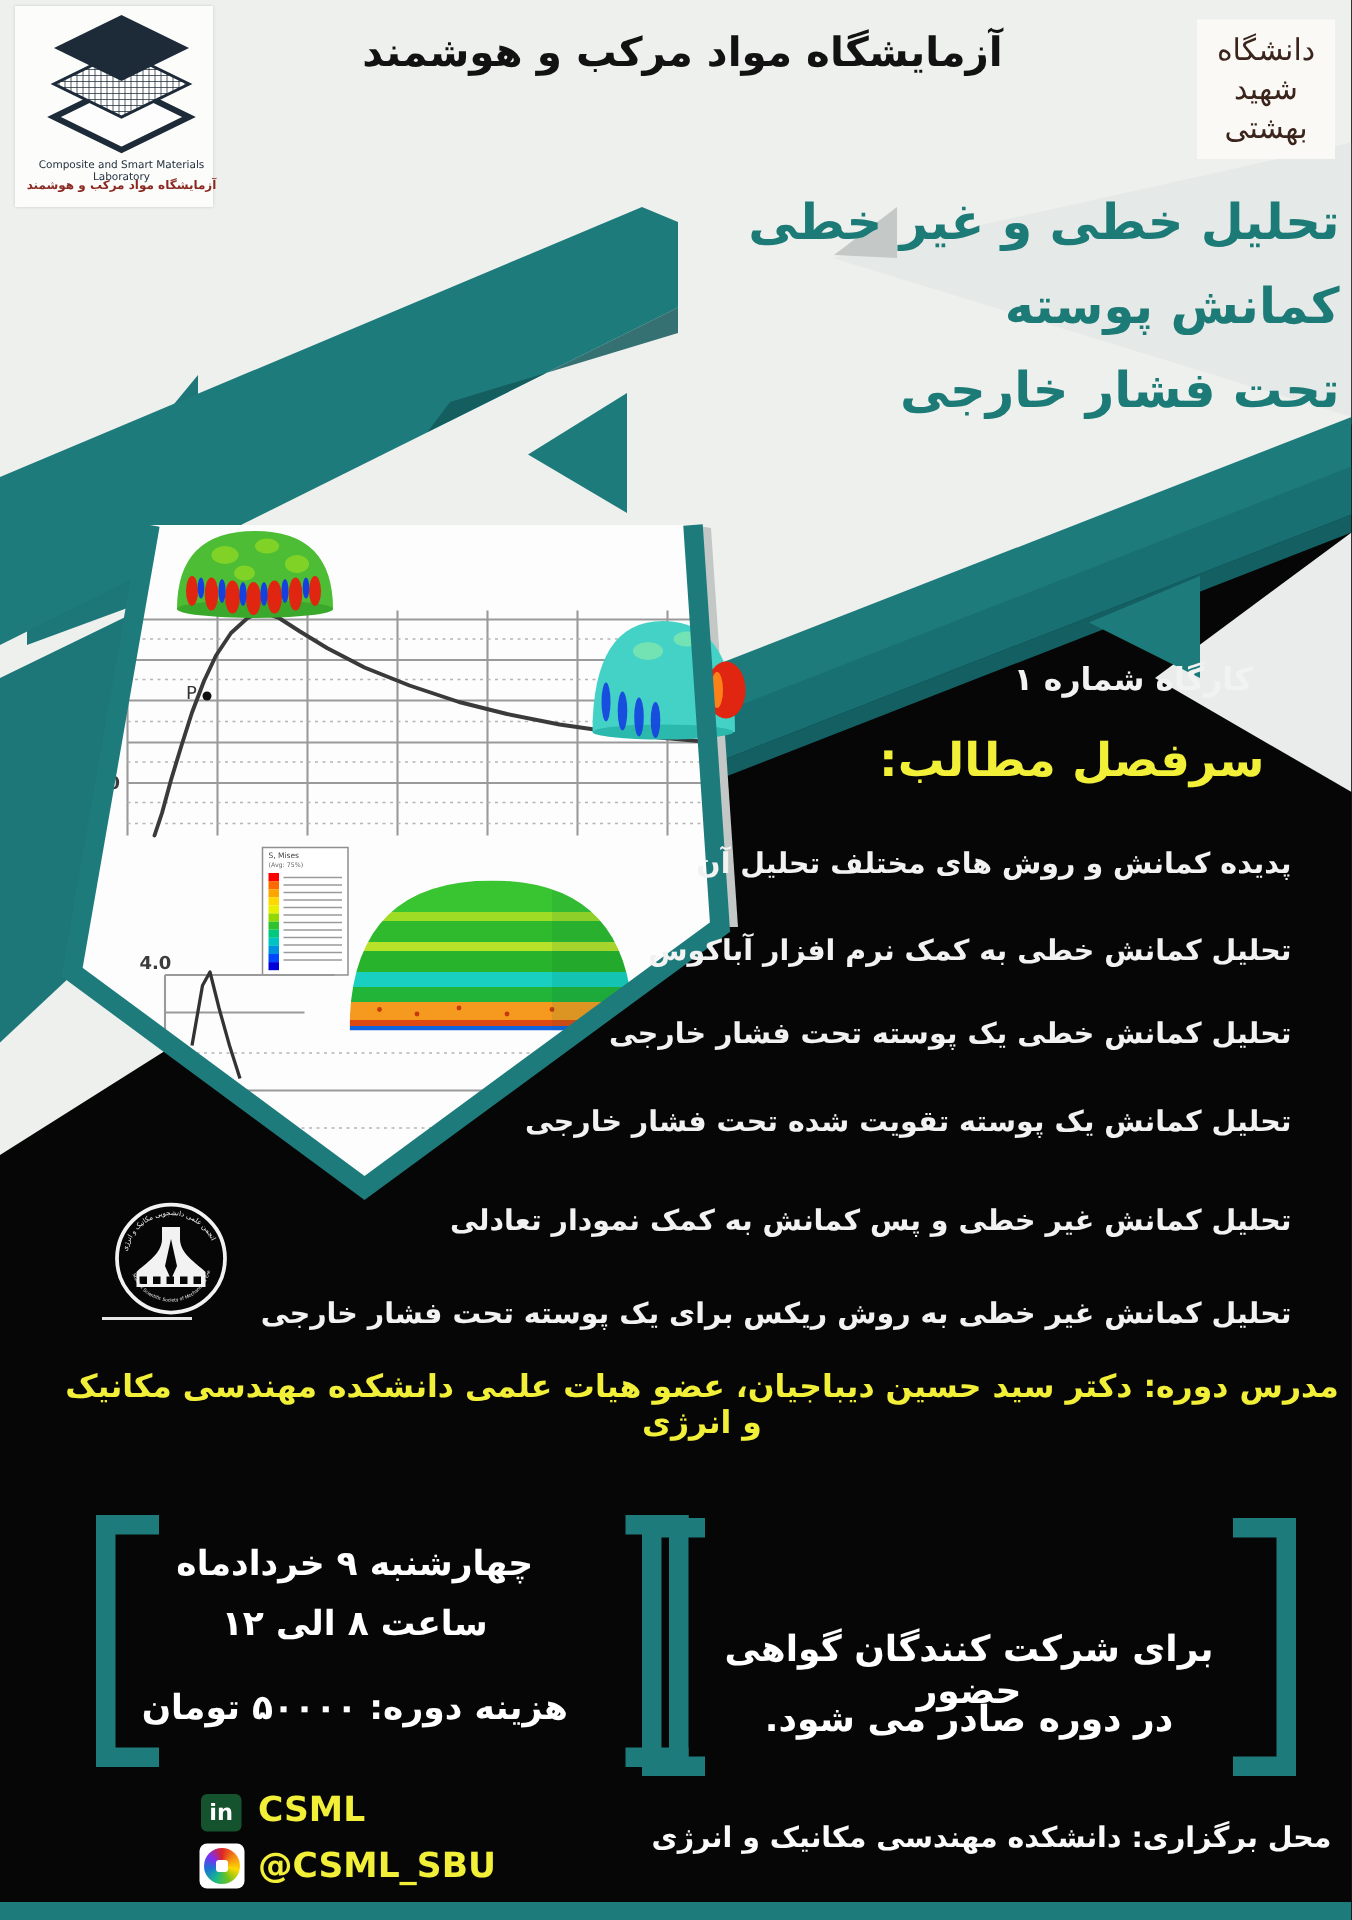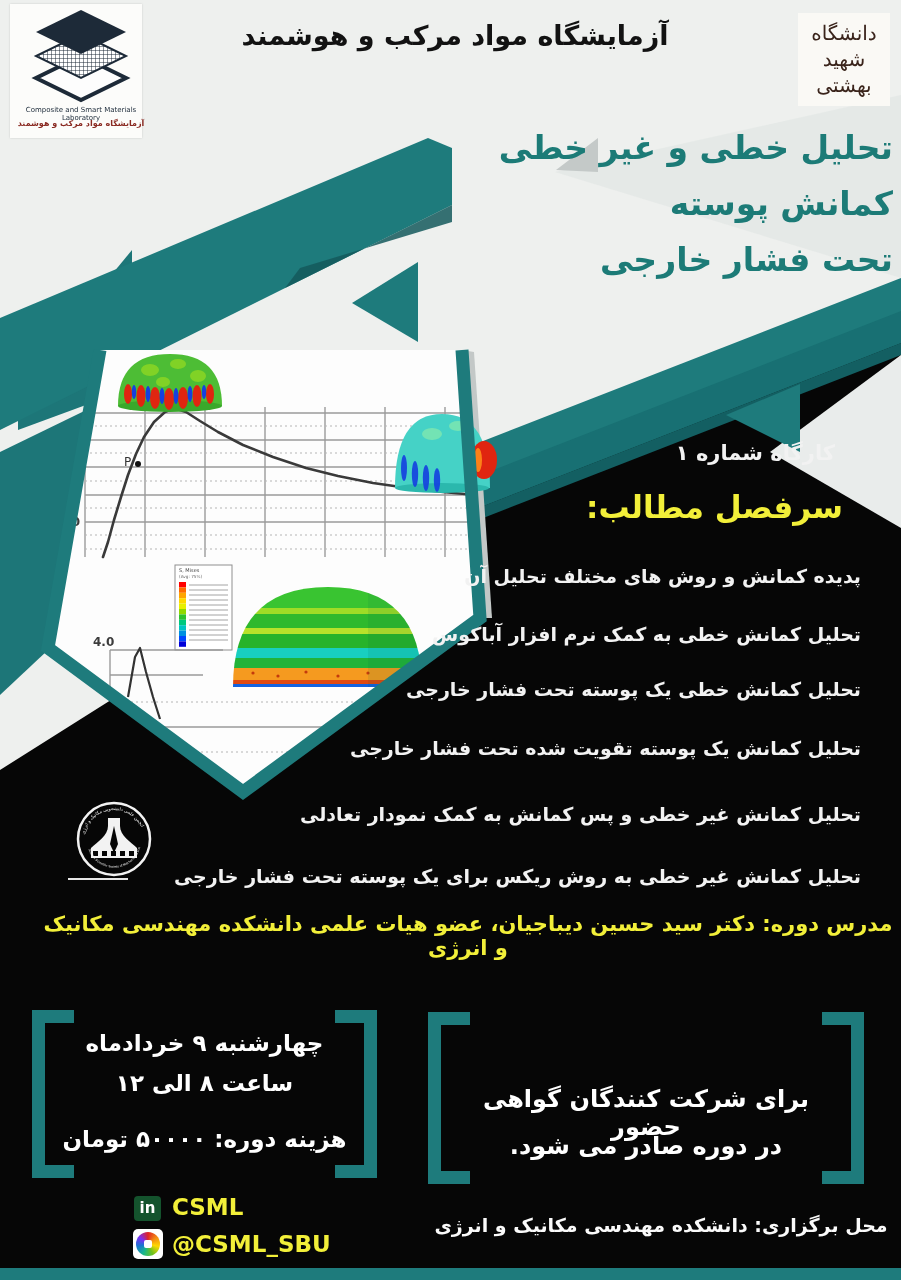--- a/index.html
+++ b/index.html
@@ -24,21 +24,21 @@
   
   #workshop-no{right:66px;top:441px;font-size:21px;color:#f2f2f2;font-weight:bold;}
   #outline-label{right:58px;top:489px;font-size:31px;font-weight:bold;}
   .topic{right:40px;height:30px;font-size:19px;font-weight:bold;color:#f2f2f2;white-space:nowrap;text-align:right;}
   
   #instructor{left:40px;top:912px;width:856px;text-align:center;font-size:21px;font-weight:bold;}
   
   .br{position:absolute;border:13px solid #1e7b7c;box-sizing:border-box;width:42px;}
   .br.l{border-right:none;}
   .br.r{border-left:none;}
-  #sched{left:32px;top:1008px;width:345px;height:172px;}
+  #sched{left:64px;top:1008px;width:395px;height:172px;}
   #sched .line{position:absolute;left:30px;width:285px;text-align:center;font-size:23px;font-weight:bold;color:#fff;}
   #cert{left:428px;top:1010px;width:436px;height:176px;}
   #cert .line{position:absolute;left:35px;width:366px;text-align:center;font-size:24px;font-weight:bold;color:#fff;}
   
   #li-icon{left:134px;top:1196px;width:27px;height:25px;background:#14532d;border-radius:4px;
            color:#fff;font-size:15px;font-weight:bold;text-align:center;line-height:25px;}
   #li-label{left:172px;top:1194px;font-size:23px;font-weight:bold;}
   #ig-icon{left:133px;top:1229px;width:30px;height:30px;background:#fff;border-radius:5px;}
   #ig-icon .ring{position:absolute;left:3px;top:3px;width:24px;height:24px;border-radius:50%;
       background:conic-gradient(#e02424,#f28a14,#ffd800,#6fc21d,#19b88a,#1976d2,#7b2ff2,#e02424);}

